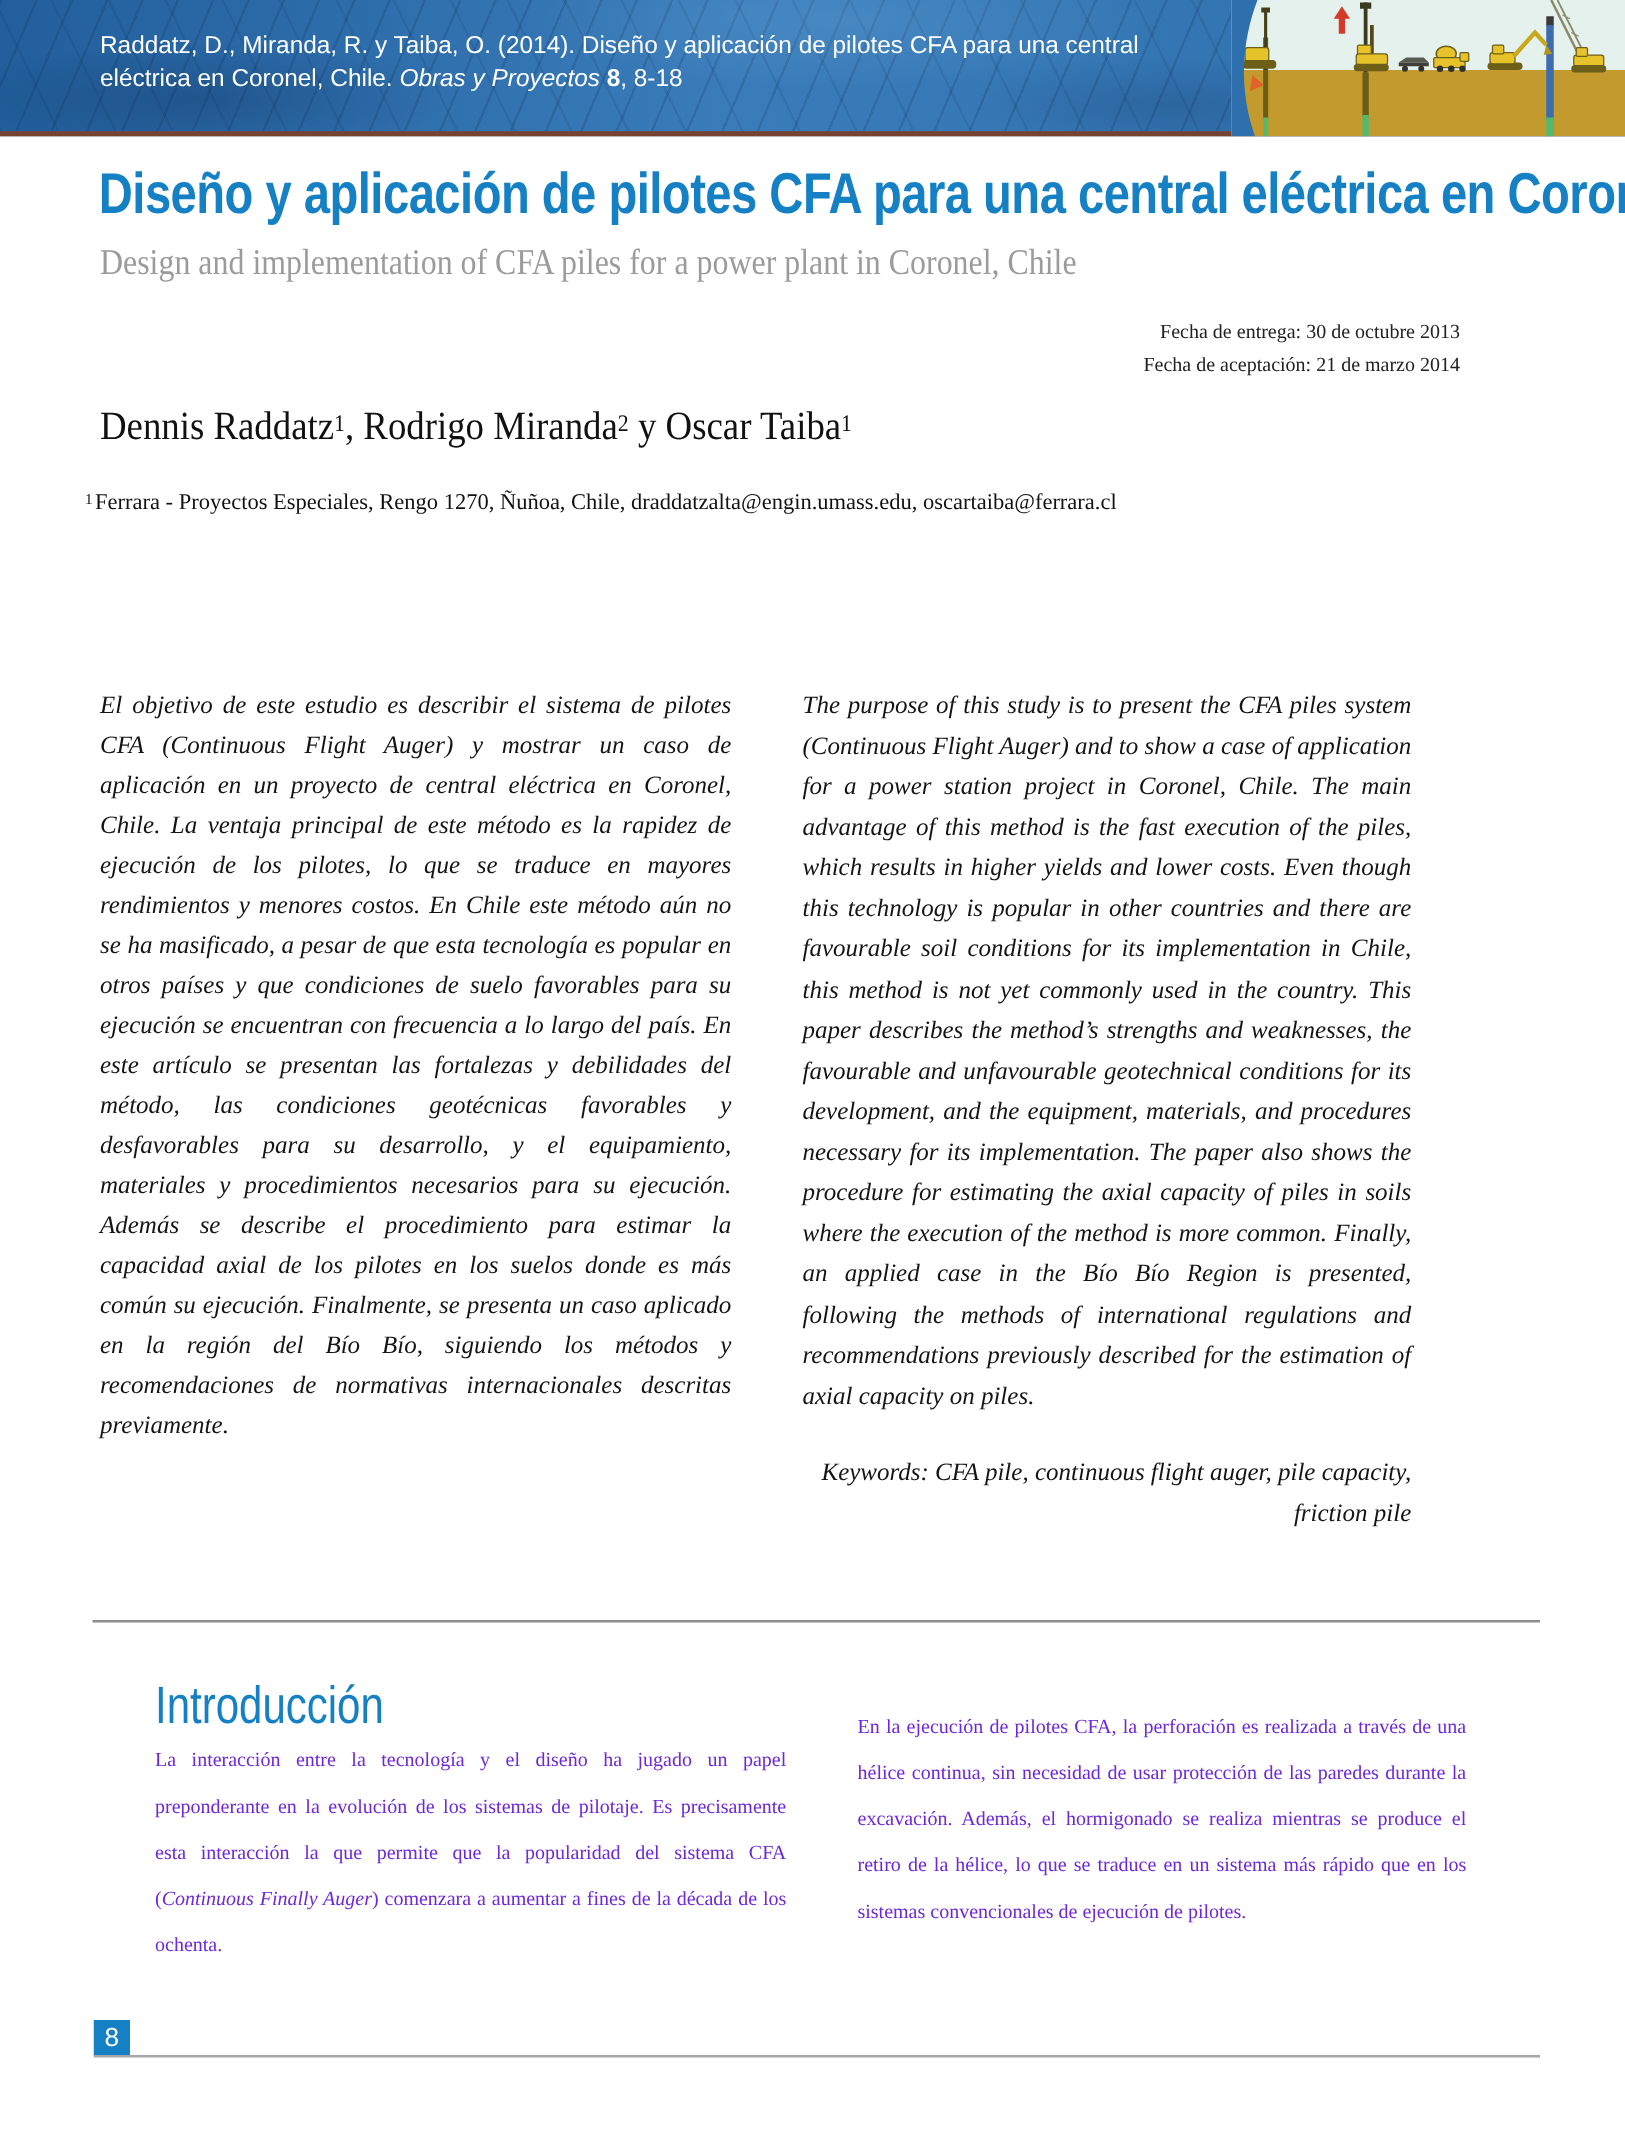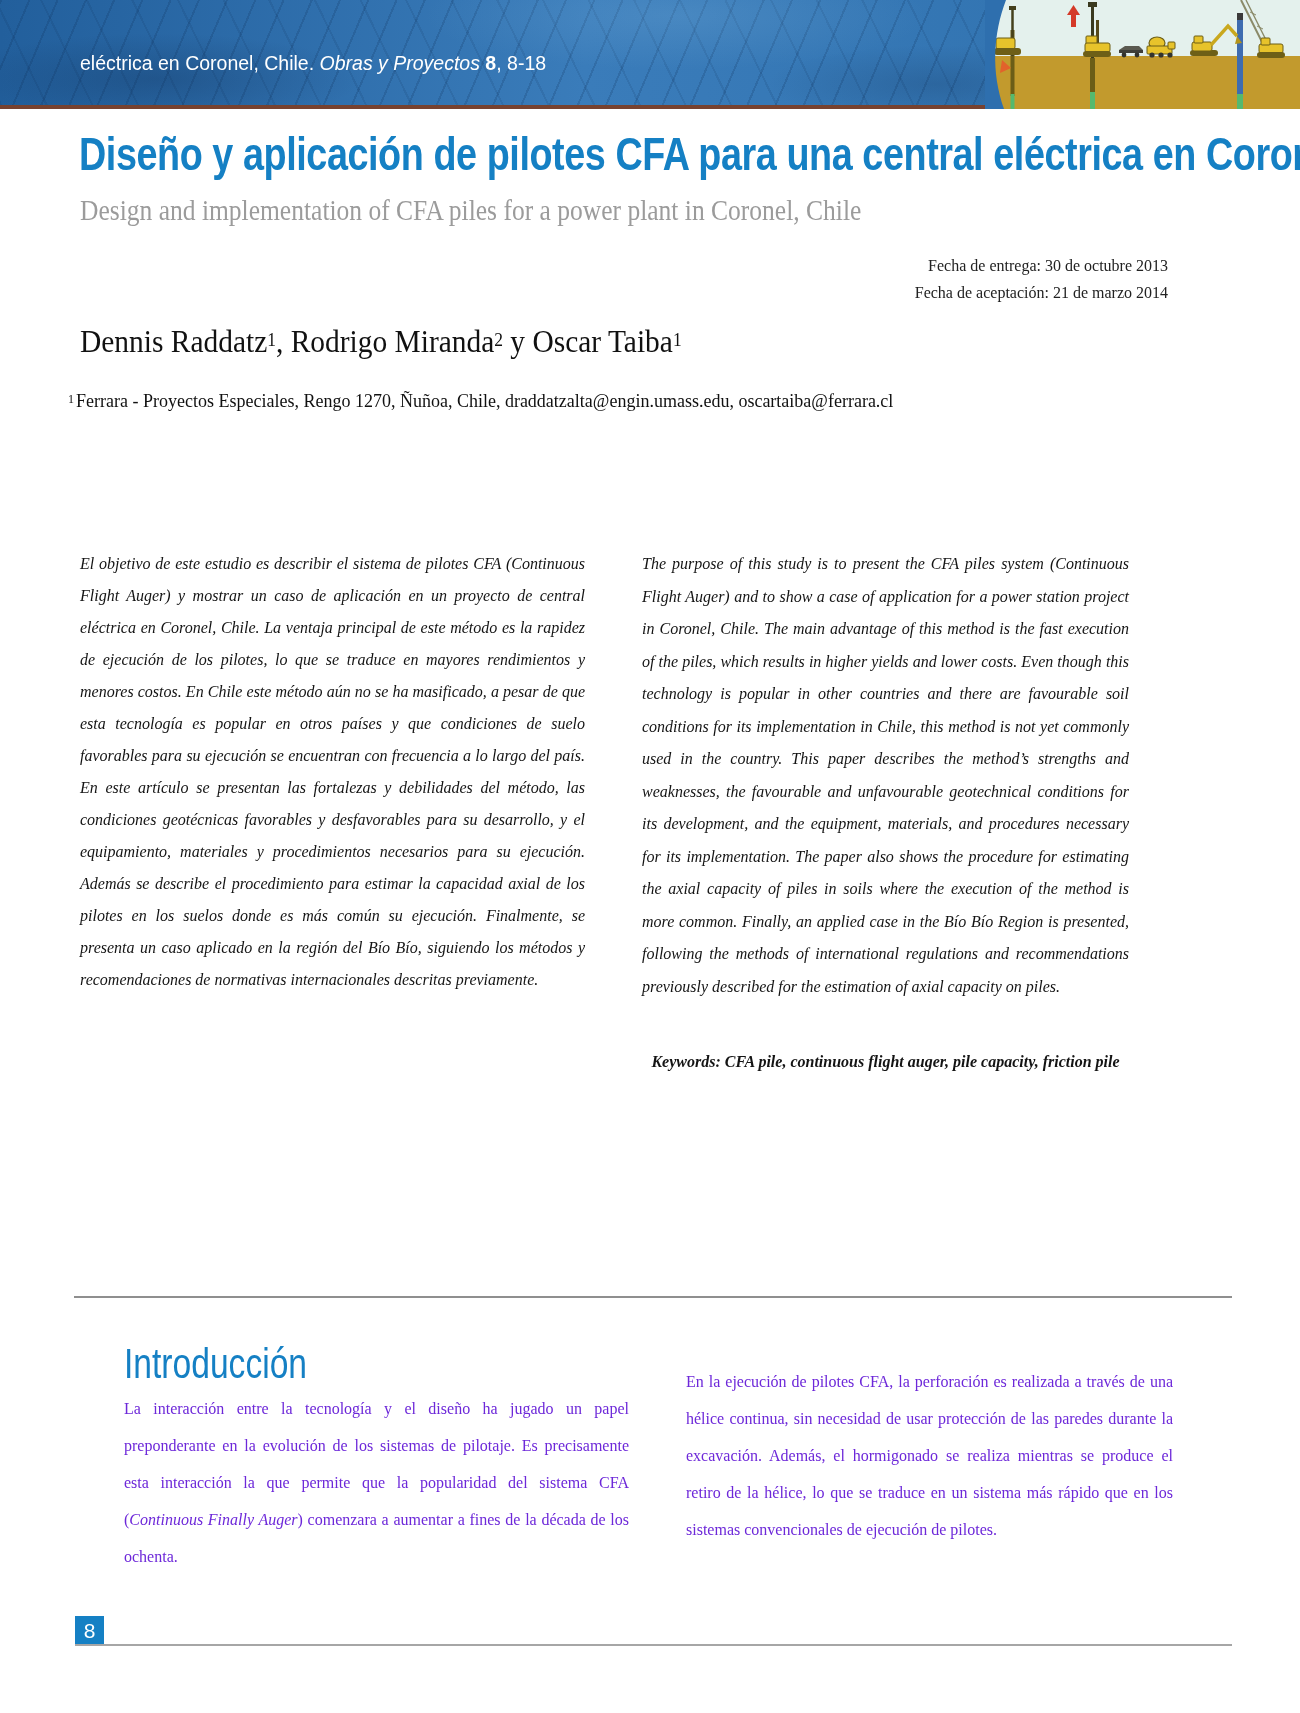--- a/index.html
+++ b/index.html
@@ -63,25 +63,25 @@
     position:absolute;left:68px;top:386px;width:1000px;
     font-size:18px;line-height:26px;color:#111;
   }
   .affils sup{font-size:12px;vertical-align:4px;margin-right:2px;}
   
   .abs{
     position:absolute;left:80px;top:548px;
     display:grid;grid-template-columns:505px 487px;column-gap:57px;
   }
   .abs p{
-    font-style:italic;font-size:16px;text-align:justify;color:#141414;
+    font-style:italic;font-size:20px;text-align:justify;color:#141414;
   }
   .abs .es{line-height:32px;}
   .abs .en{line-height:32.5px;}
-  .abs .kw{margin-top:43px;text-align:center;font-weight:bold;}
+  .abs .kw{margin-top:29px;text-align:right;}
   
   .rule{position:absolute;left:74px;top:1296px;width:1158px;height:2px;background:var(--rule-gray);}
   .intro{
     position:absolute;left:80px;top:1342px;
     display:grid;grid-template-columns:505px 487px;column-gap:57px;margin-left:44px;
   }
   .intro h2{
     font-family:"Liberation Sans",sans-serif;font-weight:400;
     font-size:42px;line-height:44px;color:var(--accent-blue);
     transform:scaleX(.8);transform-origin:0 0;white-space:nowrap;
@@ -99,21 +99,21 @@
   }
   .footrule{position:absolute;left:75px;top:1644px;width:1157px;height:2px;background:var(--footer-line);}
 </style>
 </head>
 <body>
 
 <div class="page">
 
   <div class="band">
     <div class="citation">
-      <br>
+      <span>Raddatz, D.,  Miranda, R. y Taiba, O.  (2014). Diseño y aplicación de pilotes CFA para una central</span><br>
       <span>eléctrica en Coronel, Chile. </span><span class="jr">Obras y Proyectos</span><span class="vol"> 8</span><span>, 8-18</span>
     </div>
 
     <svg class="illu" viewBox="0 0 315 109" aria-hidden="true">
       <rect x="0" y="0" width="315" height="109" style="fill:var(--sky)"></rect>
       <rect x="0" y="56" width="315" height="53" style="fill:var(--ground)"></rect>
 
       <g>
         <rect x="25.5" y="30" width="4" height="66" fill="#6b5d17"></rect>
         <rect x="25.5" y="94" width="4" height="15" style="fill:var(--pile-green)"></rect>

